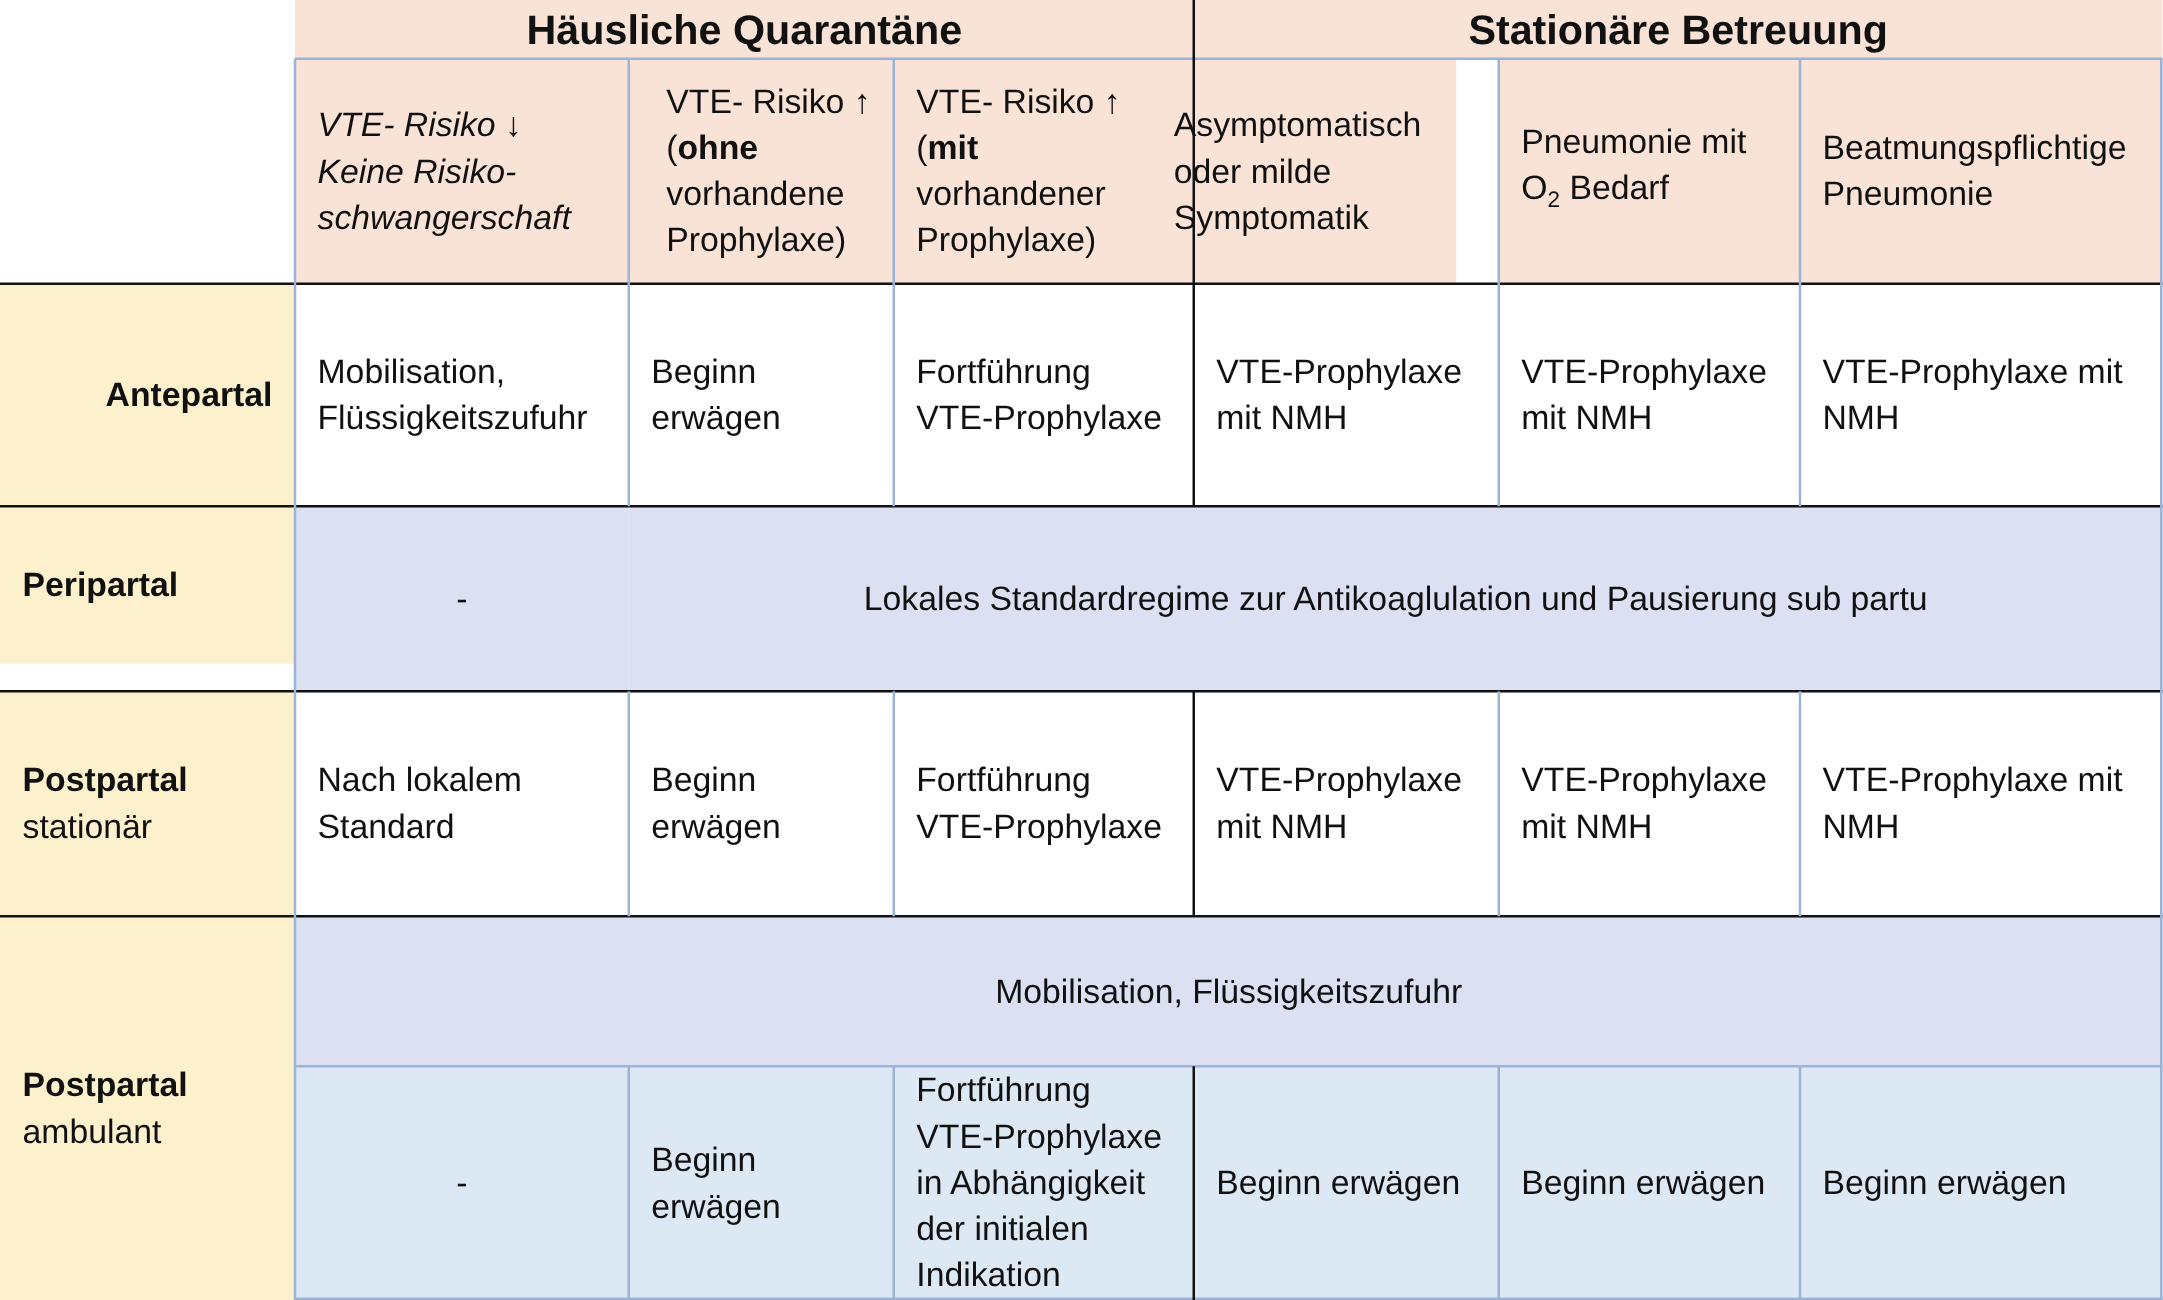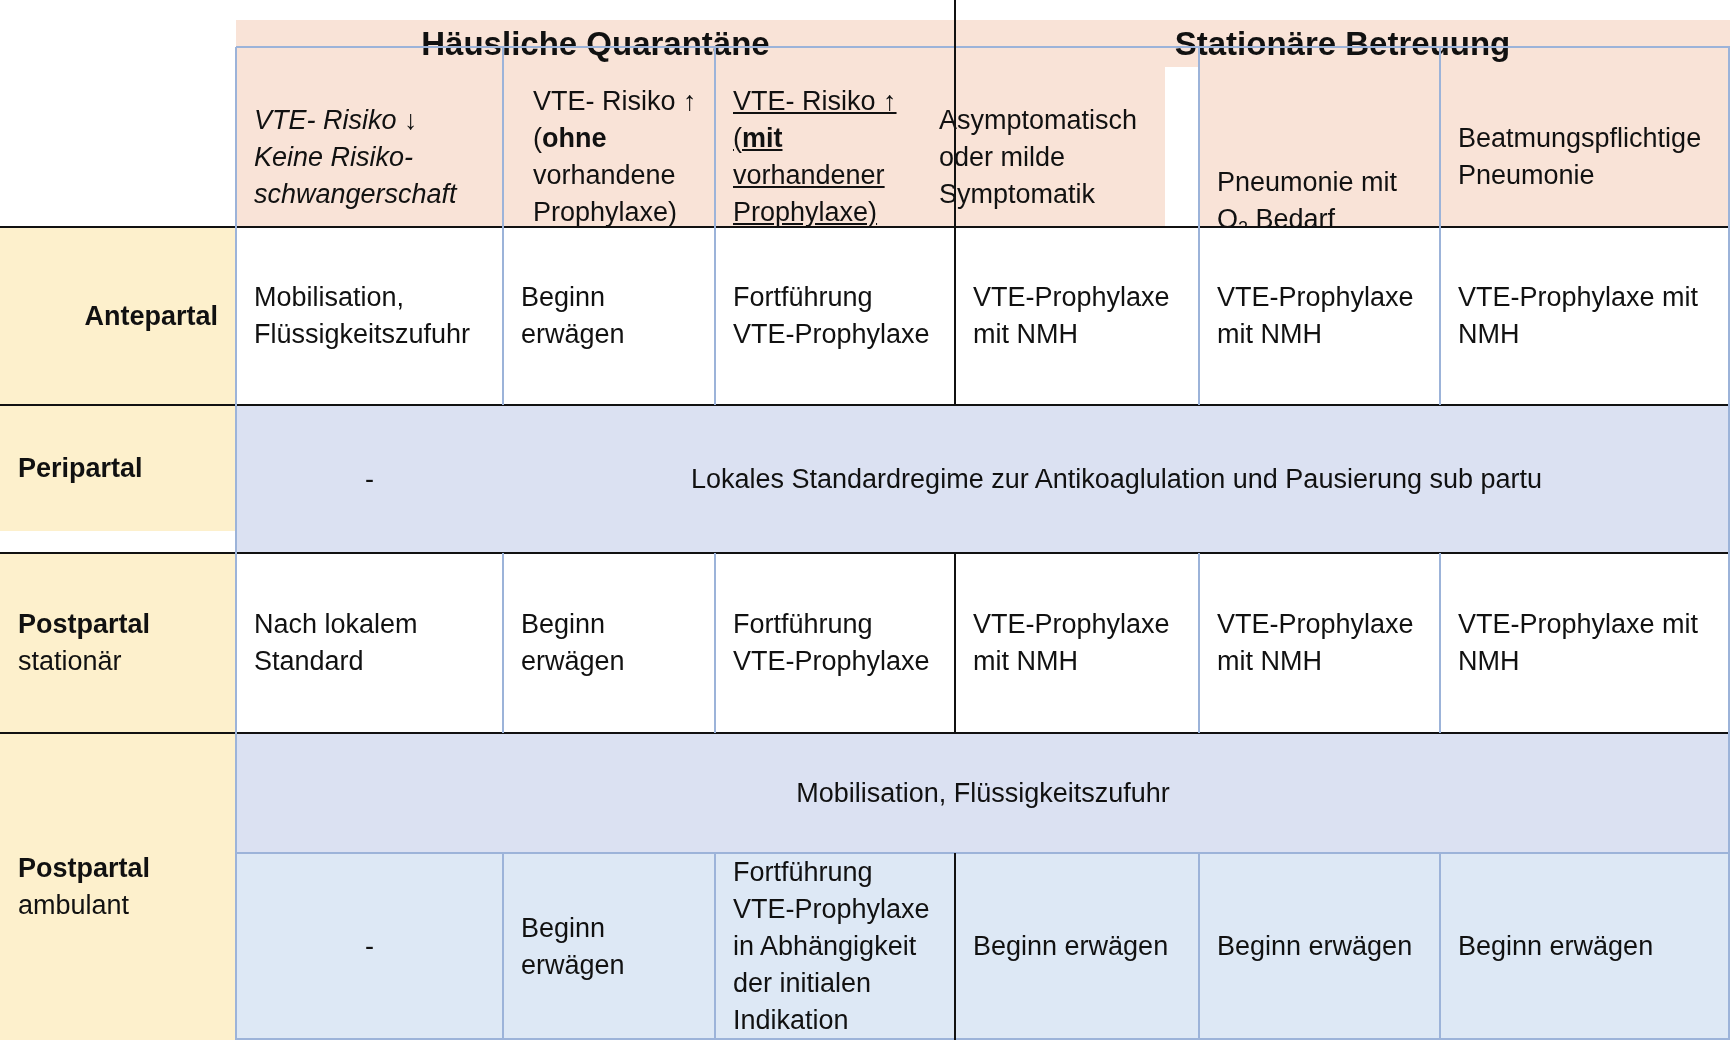--- a/index.html
+++ b/index.html
@@ -1,20 +1,20 @@
 <!DOCTYPE html>
 <html><head>
 <meta charset="utf-8">
 <style>
   html,body{margin:0;padding:0;}
   body{width:1730px;height:1040px;background:#ffffff;position:relative;overflow:hidden;
        font-family:"Liberation Sans","DejaVu Sans",sans-serif;color:#111;}
   .cell{position:absolute;box-sizing:border-box;display:flex;align-items:center;
         font-size:27px;line-height:37px;padding:0 18px;}
-  .hdr{background:#f9e3d7;margin-top:20px;}
+  .hdr{background:#f9e3d7;}
   .rowh{background:#fdf0cc;font-weight:bold;flex-direction:column;align-items:flex-start;justify-content:center;}
   .rowh .sub{font-weight:normal;}
   .white{background:#ffffff;}
   .blue{background:#dbe1f2;}
   .lblue{background:#dde8f5;}
   .group-title{font-weight:bold;font-size:33px;justify-content:center;padding:0;}
   .center{justify-content:center;}
   .vline{position:absolute;width:2px;background:#9cb3d9;}
   .vline.dark{background:#111;}
   .hline{position:absolute;height:2px;background:#111;}
@@ -37,32 +37,32 @@
   <div class="txt"><span>VTE- Risiko ↓</span>
 <span>Keine Risiko-
 schwangerschaft</span></div>
 </div>
 <div class="cell hdr" style="left:503px;top:47px;width:212px;height:180px;padding-left:30px;">
   <div class="txt"><span>VTE- Risiko ↑</span>
 <span>(</span><b>ohne</b>
 <span>vorhandene
 Prophylaxe)</span></div>
 </div>
-<div class="cell hdr" style="left:715px;top:47px;width:240px;height:180px;text-decoration:underline;">
+<div class="cell hdr" style="left:715px;top:47px;width:240px;height:180px;">
   <div class="txt"><span>VTE- Risiko ↑</span>
 <span>(</span><b>mit</b>
 <span>vorhandener
 Prophylaxe)</span></div>
 </div>
 <div class="cell hdr" style="left:921px;top:47px;width:244px;height:180px;">
   <div class="txt">Asymptomatisch
 oder milde
 Symptomatik</div>
 </div>
-<div class="cell hdr" style="left:1199px;top:47px;width:241px;height:180px;align-items:flex-end;">
+<div class="cell hdr" style="left:1199px;top:47px;width:241px;height:180px;">
   <div class="txt"><span>Pneumonie mit
 O</span><sub style="font-size:18px;">2</sub><span> Bedarf</span></div>
 </div>
 <div class="cell hdr" style="left:1440px;top:47px;width:290px;height:180px;">
   <div class="txt">Beatmungspflichtige
 Pneumonie</div>
 </div>
 
 <div class="cell rowh" style="left:0;top:227px;width:236px;height:178px;align-items:flex-end;">
   <span>Antepartal</span>

